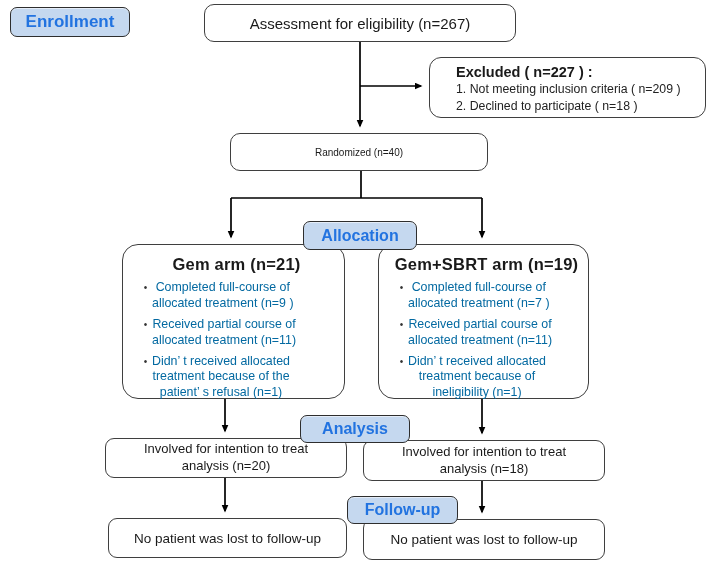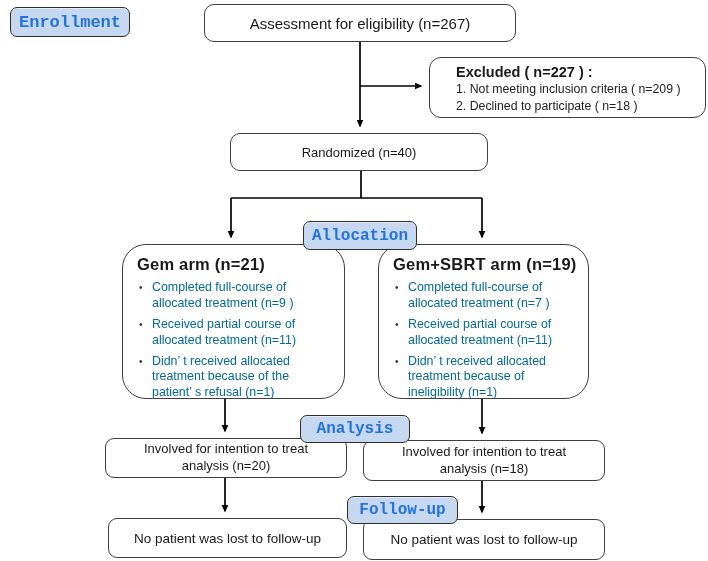--- a/index.html
+++ b/index.html
@@ -13,34 +13,33 @@
     position:absolute;box-sizing:border-box;background:#fff;
     border:1.5px solid #3f3f3f;z-index:2;
   }
   .center{display:flex;align-items:center;justify-content:center;text-align:center;}
   .badge{
     position:absolute;box-sizing:border-box;z-index:3;
     background:#c5d8ef;border:1.6px solid #2e2e2e;border-radius:7px;
     color:#2273e0;font-weight:bold;
     display:flex;align-items:center;justify-content:center;
     box-shadow:inset 0 1px 0 rgba(255,255,255,.55);
-    font-family:Liberation Mono, monospace;
   }
   .badge-enrollment{left:10px;top:7px;width:120px;height:30px;font-size:17px;}
   .badge-allocation{left:303px;top:221px;width:114px;height:29px;font-size:16px;}
   .badge-analysis{left:300px;top:415px;width:110px;height:28px;font-size:16px;}
   .badge-followup{left:299px;top:496px;width:111px;height:28px;font-size:16px;margin-left:48px;}
 
   .box-assessment{left:204px;top:4px;width:312px;height:38px;border-radius:10px;font-size:15px;}
-  .box-randomized{left:230px;top:133px;width:258px;height:38px;border-radius:10px;font-size:13px;}
+  .box-randomized{left:230px;top:133px;width:258px;height:38px;border-radius:10px;font-size:10px;}
   .box-excluded{left:429px;top:57px;width:277px;height:61px;border-radius:12px;padding:5px 10px 4px 26px;}
   .box-excluded .x-title{font-weight:bold;font-size:14.5px;line-height:1.25;}
   .box-excluded .x-item{font-size:12.3px;line-height:1.35;color:#222;}
 
-  .box-arm{top:244px;height:155px;border-radius:24px;padding:8px 8px 6px 12px;}
+  .box-arm{top:244px;height:155px;border-radius:16px;padding:8px 8px 6px 12px;text-align:center;}
   .box-arm-left{left:122px;width:223px;}
   .box-arm-right{left:378px;width:211px;}
   .arm-title{font-weight:bold;font-size:16.5px;margin:2px 0 6px 2px;letter-spacing:.2px;}
   .bullet-row{display:flex;margin-bottom:5px;}
   .bullet-dot{width:13px;margin-left:4px;flex:0 0 13px;font-size:10px;line-height:1.5;color:#333;}
   .bullet-text{font-size:12.4px;line-height:1.28;white-space:pre-line;color:#0369a1;}
 
   .box-analysis-left{left:105px;top:438px;width:242px;height:40px;border-radius:9px;font-size:13px;line-height:1.3;white-space:pre-line;}
   .box-analysis-right{left:363px;top:440px;width:242px;height:41px;border-radius:9px;font-size:13px;line-height:1.3;white-space:pre-line;}
   .box-followup-left{left:108px;top:518px;width:239px;height:40px;border-radius:9px;font-size:13.5px;}

